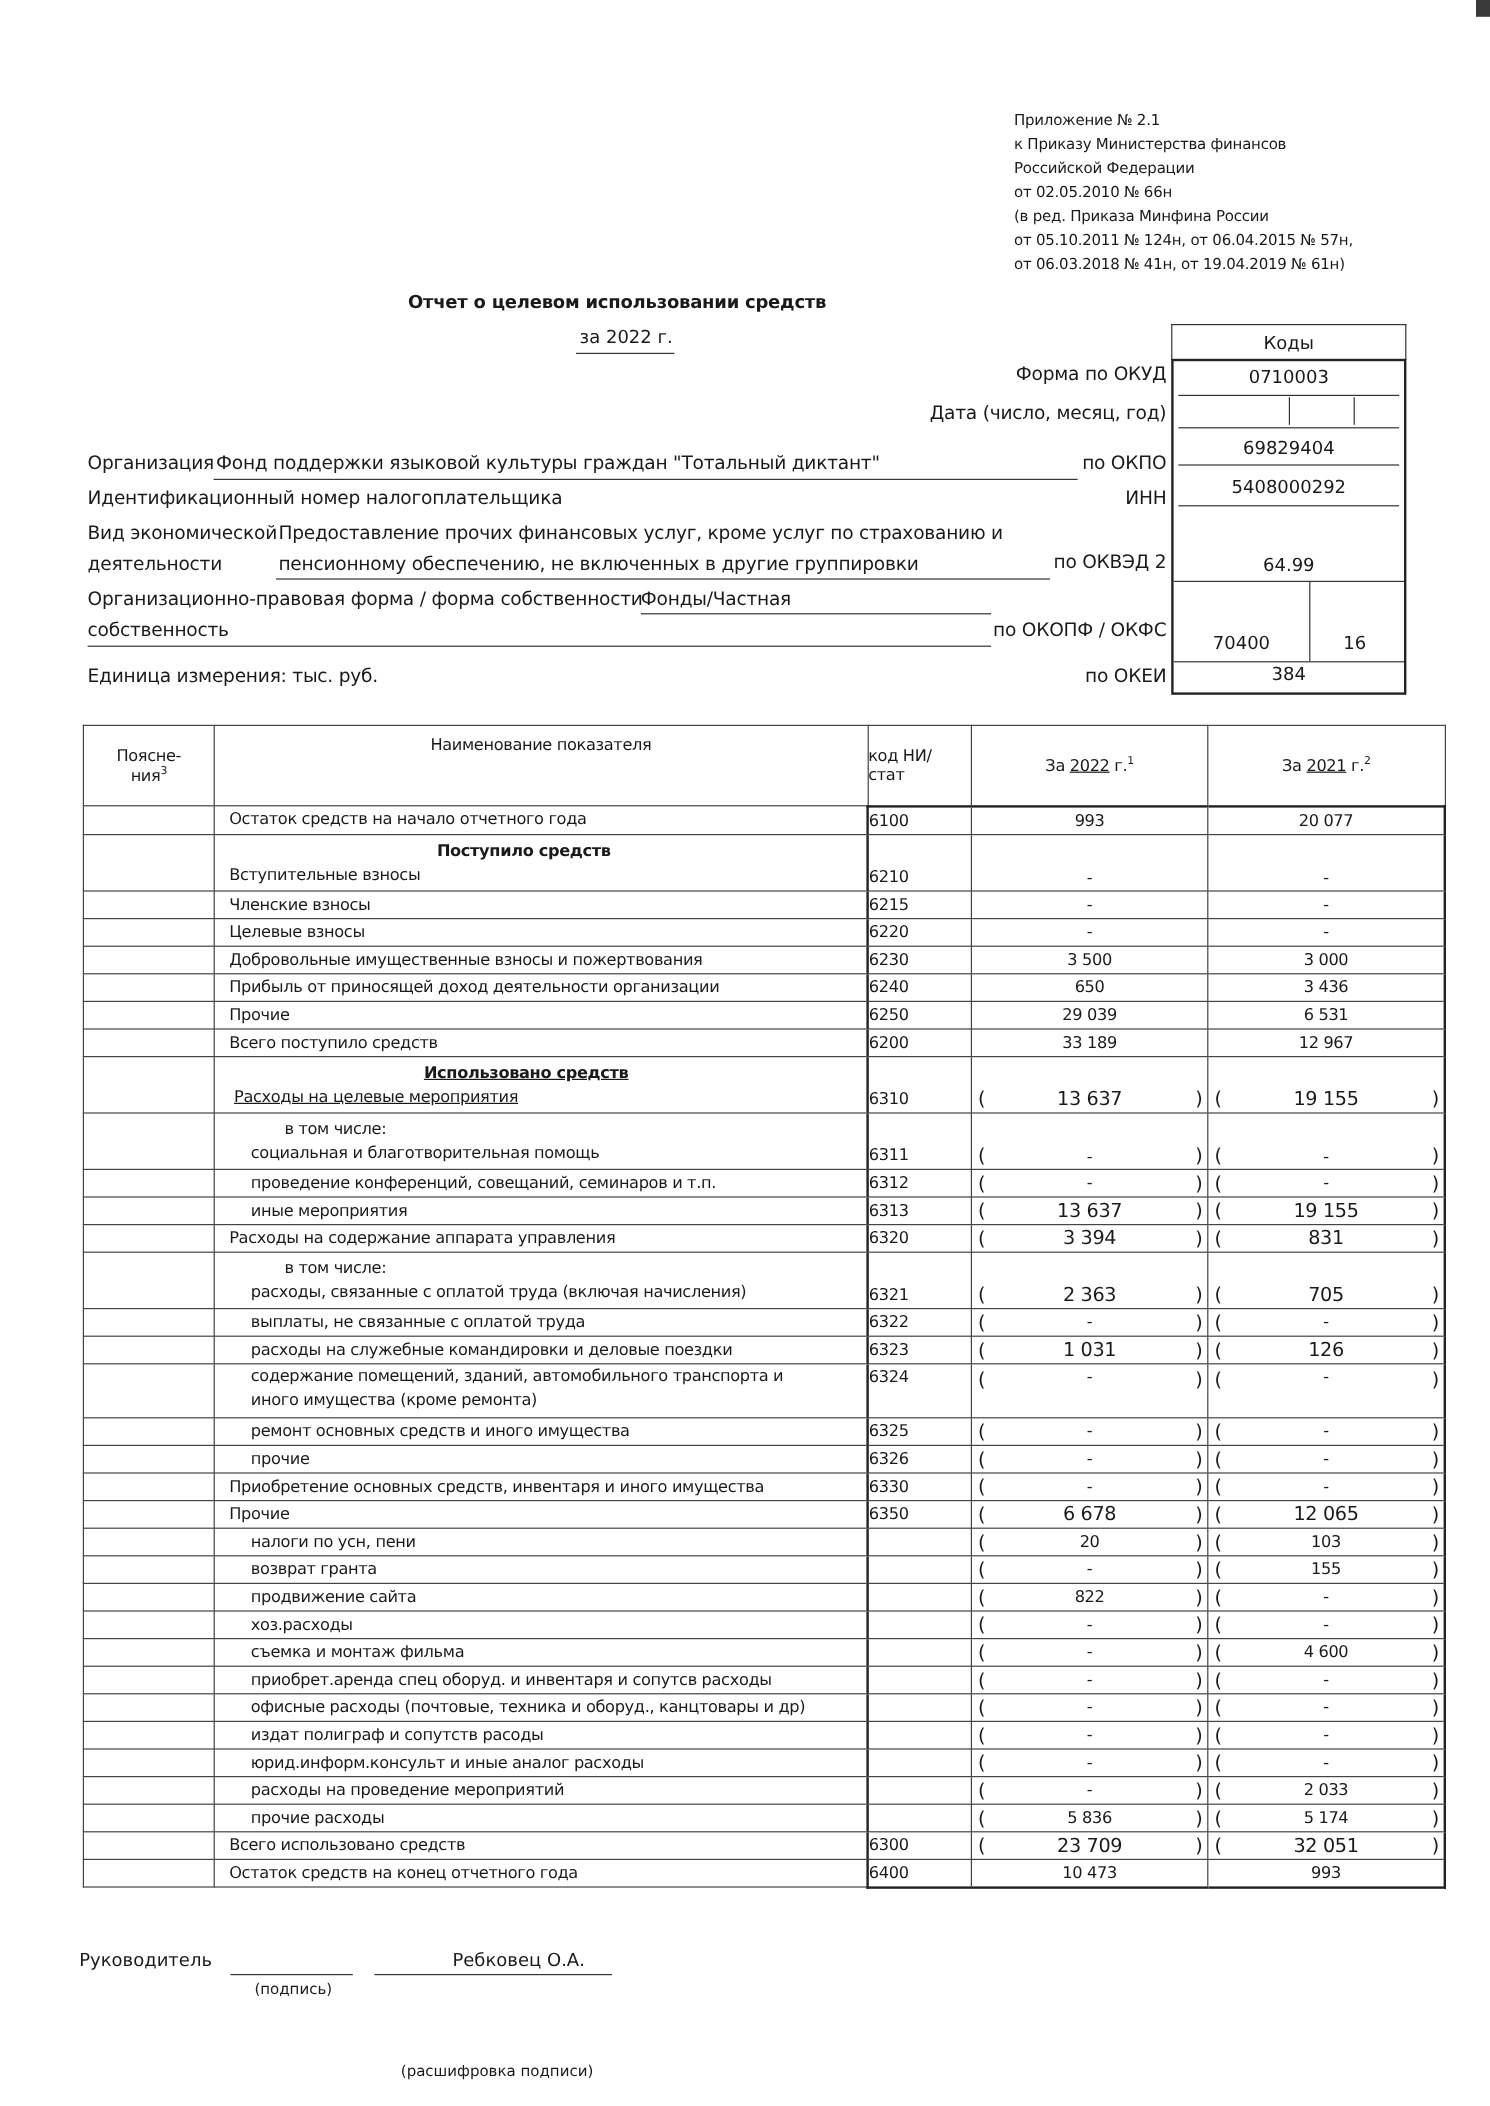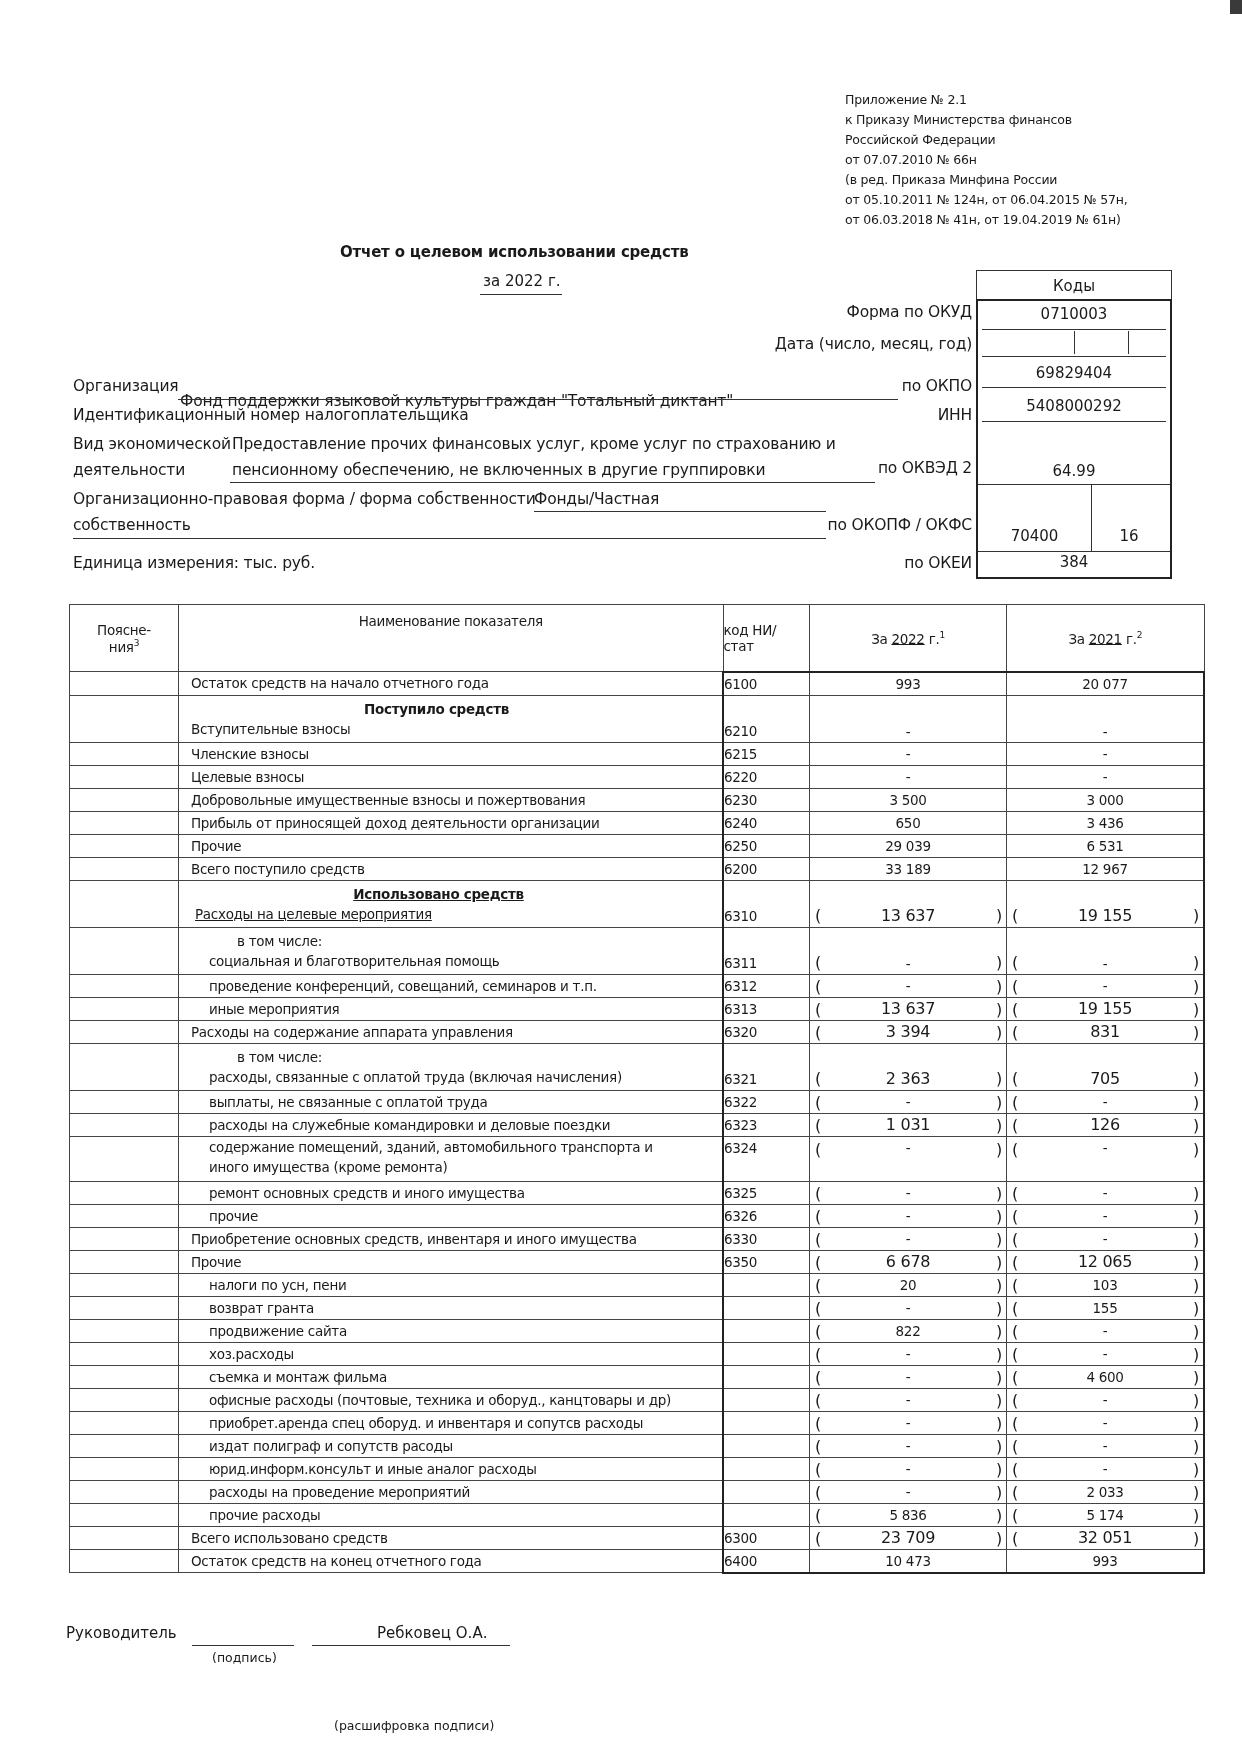--- a/index.html
+++ b/index.html
@@ -54,21 +54,21 @@
   </style>
 </head>
 <body>
 
 <div class="scan-corner"></div>
 
 <div class="appendix">
   <div>Приложение № 2.1</div>
   <div>к Приказу Министерства финансов</div>
   <div>Российской Федерации</div>
-  <div>от 07.07.2010 № 66н</div>
+  <div>от 02.05.2010 № 66н</div>
   <div>(в ред. Приказа Минфина России</div>
   <div>от 05.10.2011 № 124н, от 06.04.2015 № 57н,</div>
   <div>от 06.03.2018 № 41н, от 19.04.2019 № 61н)</div>
 </div>
 
 <div class="title">Отчет о целевом использовании средств</div>
 <div class="period">за 2022 г.</div>
 <div class="period-line"></div>
 
 <div class="codes-head">Коды</div>
@@ -93,21 +93,21 @@
 
 <div class="lbl lbl-r" style="right:270px; top:303px;">Форма по ОКУД</div>
 <div class="lbl lbl-r" style="right:270px; top:335px;">Дата (число, месяц, год)</div>
 <div class="lbl lbl-r" style="right:270px; top:377px;">по ОКПО</div>
 <div class="lbl lbl-r" style="right:270px; top:406px;">ИНН</div>
 <div class="lbl lbl-r" style="right:270px; top:459px;">по ОКВЭД 2</div>
 <div class="lbl lbl-r" style="right:270px; top:516px;">по ОКОПФ / ОКФС</div>
 <div class="lbl lbl-r" style="right:270px; top:554px;">по ОКЕИ</div>
 
 <div class="lbl" style="left:73px; top:377px;">Организация</div>
-<div class="lbl" style="left:180px; top:377px;margin-top:15px;">Фонд поддержки языковой культуры граждан "Тотальный диктант"</div>
+<div class="lbl" style="left:180px; top:377px;">Фонд поддержки языковой культуры граждан "Тотальный диктант"</div>
 <div class="uline" style="left:178px; top:399px; width:720px;"></div>
 
 <div class="lbl" style="left:73px; top:406px;">Идентификационный номер налогоплательщика</div>
 
 <div class="lbl" style="left:73px; top:435px;">Вид экономической</div>
 <div class="lbl" style="left:232px; top:435px;">Предоставление прочих финансовых услуг, кроме услуг по страхованию и</div>
 <div class="lbl" style="left:73px; top:461px;">деятельности</div>
 <div class="lbl" style="left:232px; top:461px;">пенсионному обеспечению, не включенных в другие группировки</div>
 <div class="uline" style="left:230px; top:482px; width:645px;"></div>
 
@@ -375,30 +375,30 @@
         <td class="c-name ind1">
           <div>съемка и монтаж фильма</div>
         </td>
         <td class="c-code thick-l"></td>
         <td class="c-val"><span>-</span><span class="paren-l">(</span><span class="paren-r">)</span></td>
         <td class="c-val thick-r"><span>4 600</span><span class="paren-l">(</span><span class="paren-r">)</span></td>
       </tr>
       <tr>
         <td class="c-note" style="height: 22px;"></td>
         <td class="c-name ind1">
+          <div>приобрет.аренда спец оборуд. и инвентаря и сопутсв расходы</div>
+        </td>
+        <td class="c-code thick-l"></td>
+        <td class="c-val"><span>-</span><span class="paren-l">(</span><span class="paren-r">)</span></td>
+        <td class="c-val thick-r"><span>-</span><span class="paren-l">(</span><span class="paren-r">)</span></td>
+      </tr>
+      <tr>
+        <td class="c-note" style="height: 22px;"></td>
+        <td class="c-name ind1">
           <div>офисные расходы (почтовые, техника и оборуд., канцтовары и др)</div>
-        </td>
-        <td class="c-code thick-l"></td>
-        <td class="c-val"><span>-</span><span class="paren-l">(</span><span class="paren-r">)</span></td>
-        <td class="c-val thick-r"><span>-</span><span class="paren-l">(</span><span class="paren-r">)</span></td>
-      </tr>
-      <tr>
-        <td class="c-note" style="height: 22px;"></td>
-        <td class="c-name ind1">
-          <div>приобрет.аренда спец оборуд. и инвентаря и сопутсв расходы</div>
         </td>
         <td class="c-code thick-l"></td>
         <td class="c-val"><span>-</span><span class="paren-l">(</span><span class="paren-r">)</span></td>
         <td class="c-val thick-r"><span>-</span><span class="paren-l">(</span><span class="paren-r">)</span></td>
       </tr>
       <tr>
         <td class="c-note" style="height: 22px;"></td>
         <td class="c-name ind1">
           <div>издат полиграф и сопутств расоды</div>
         </td>

